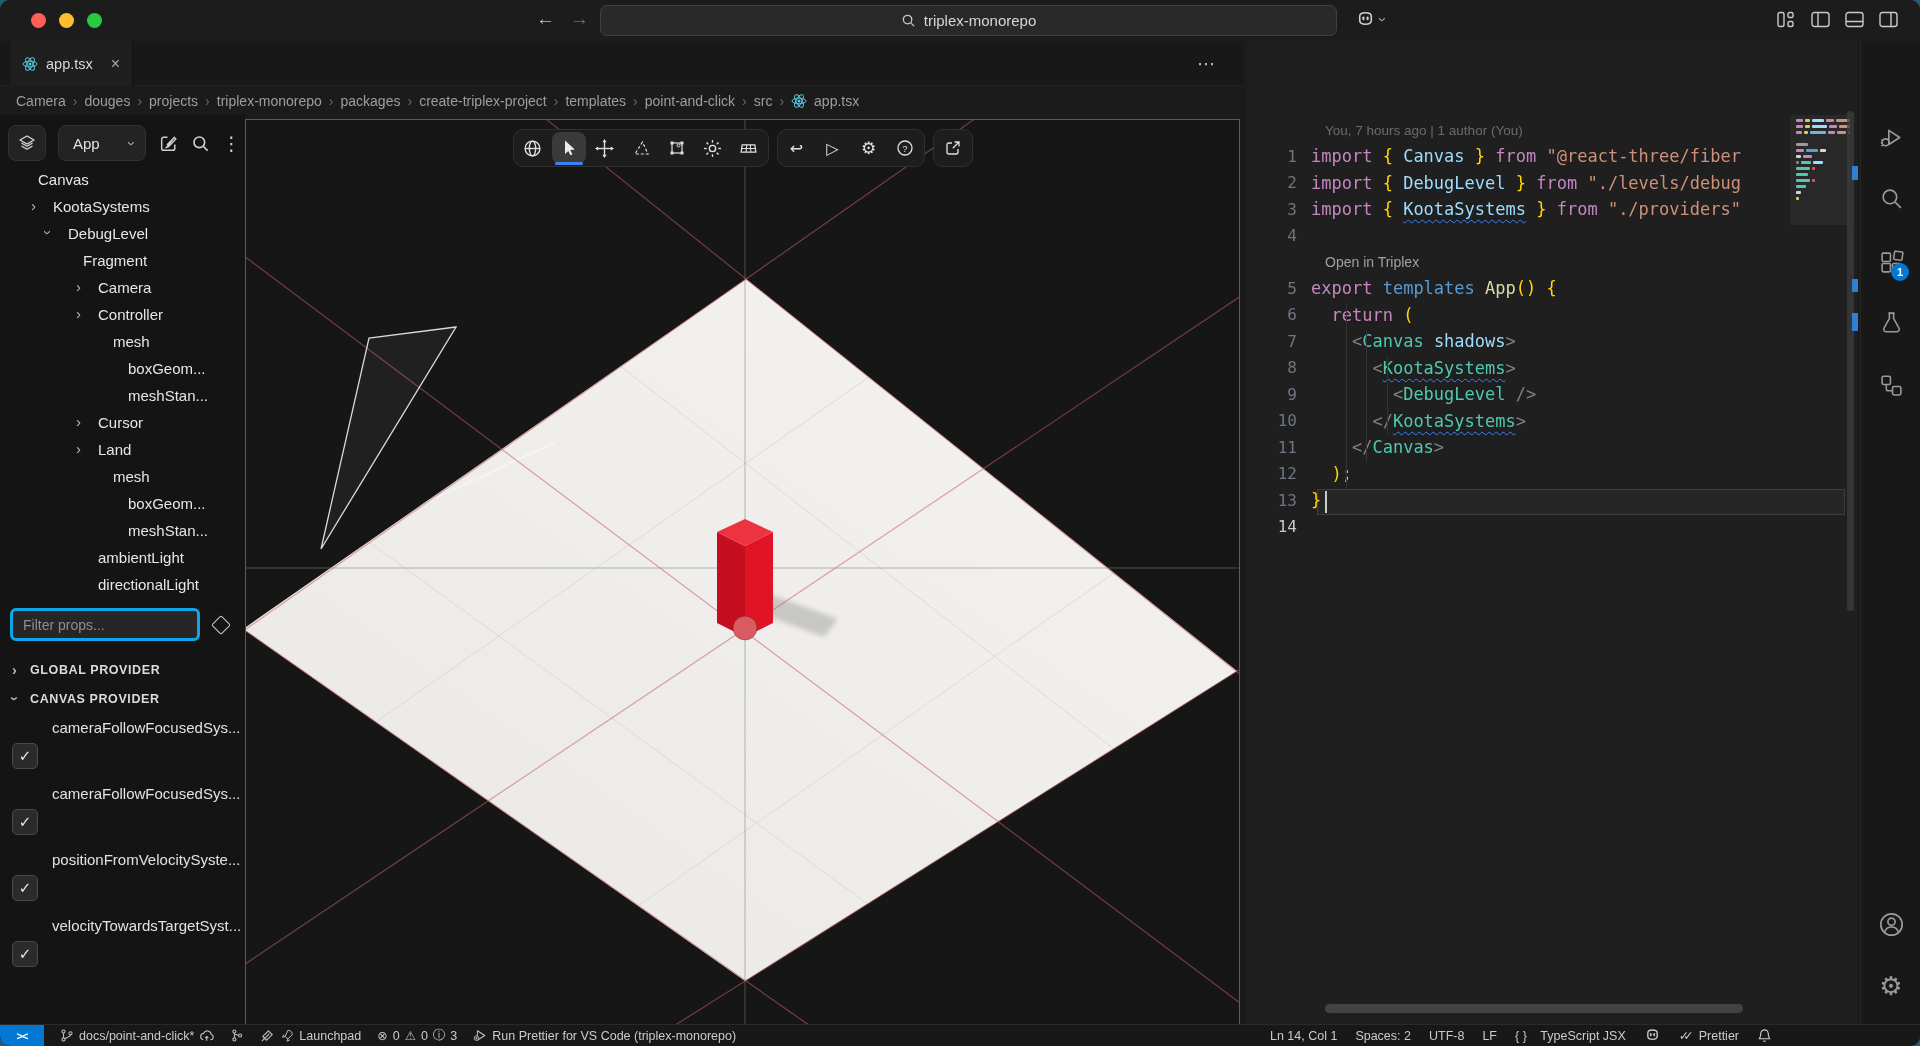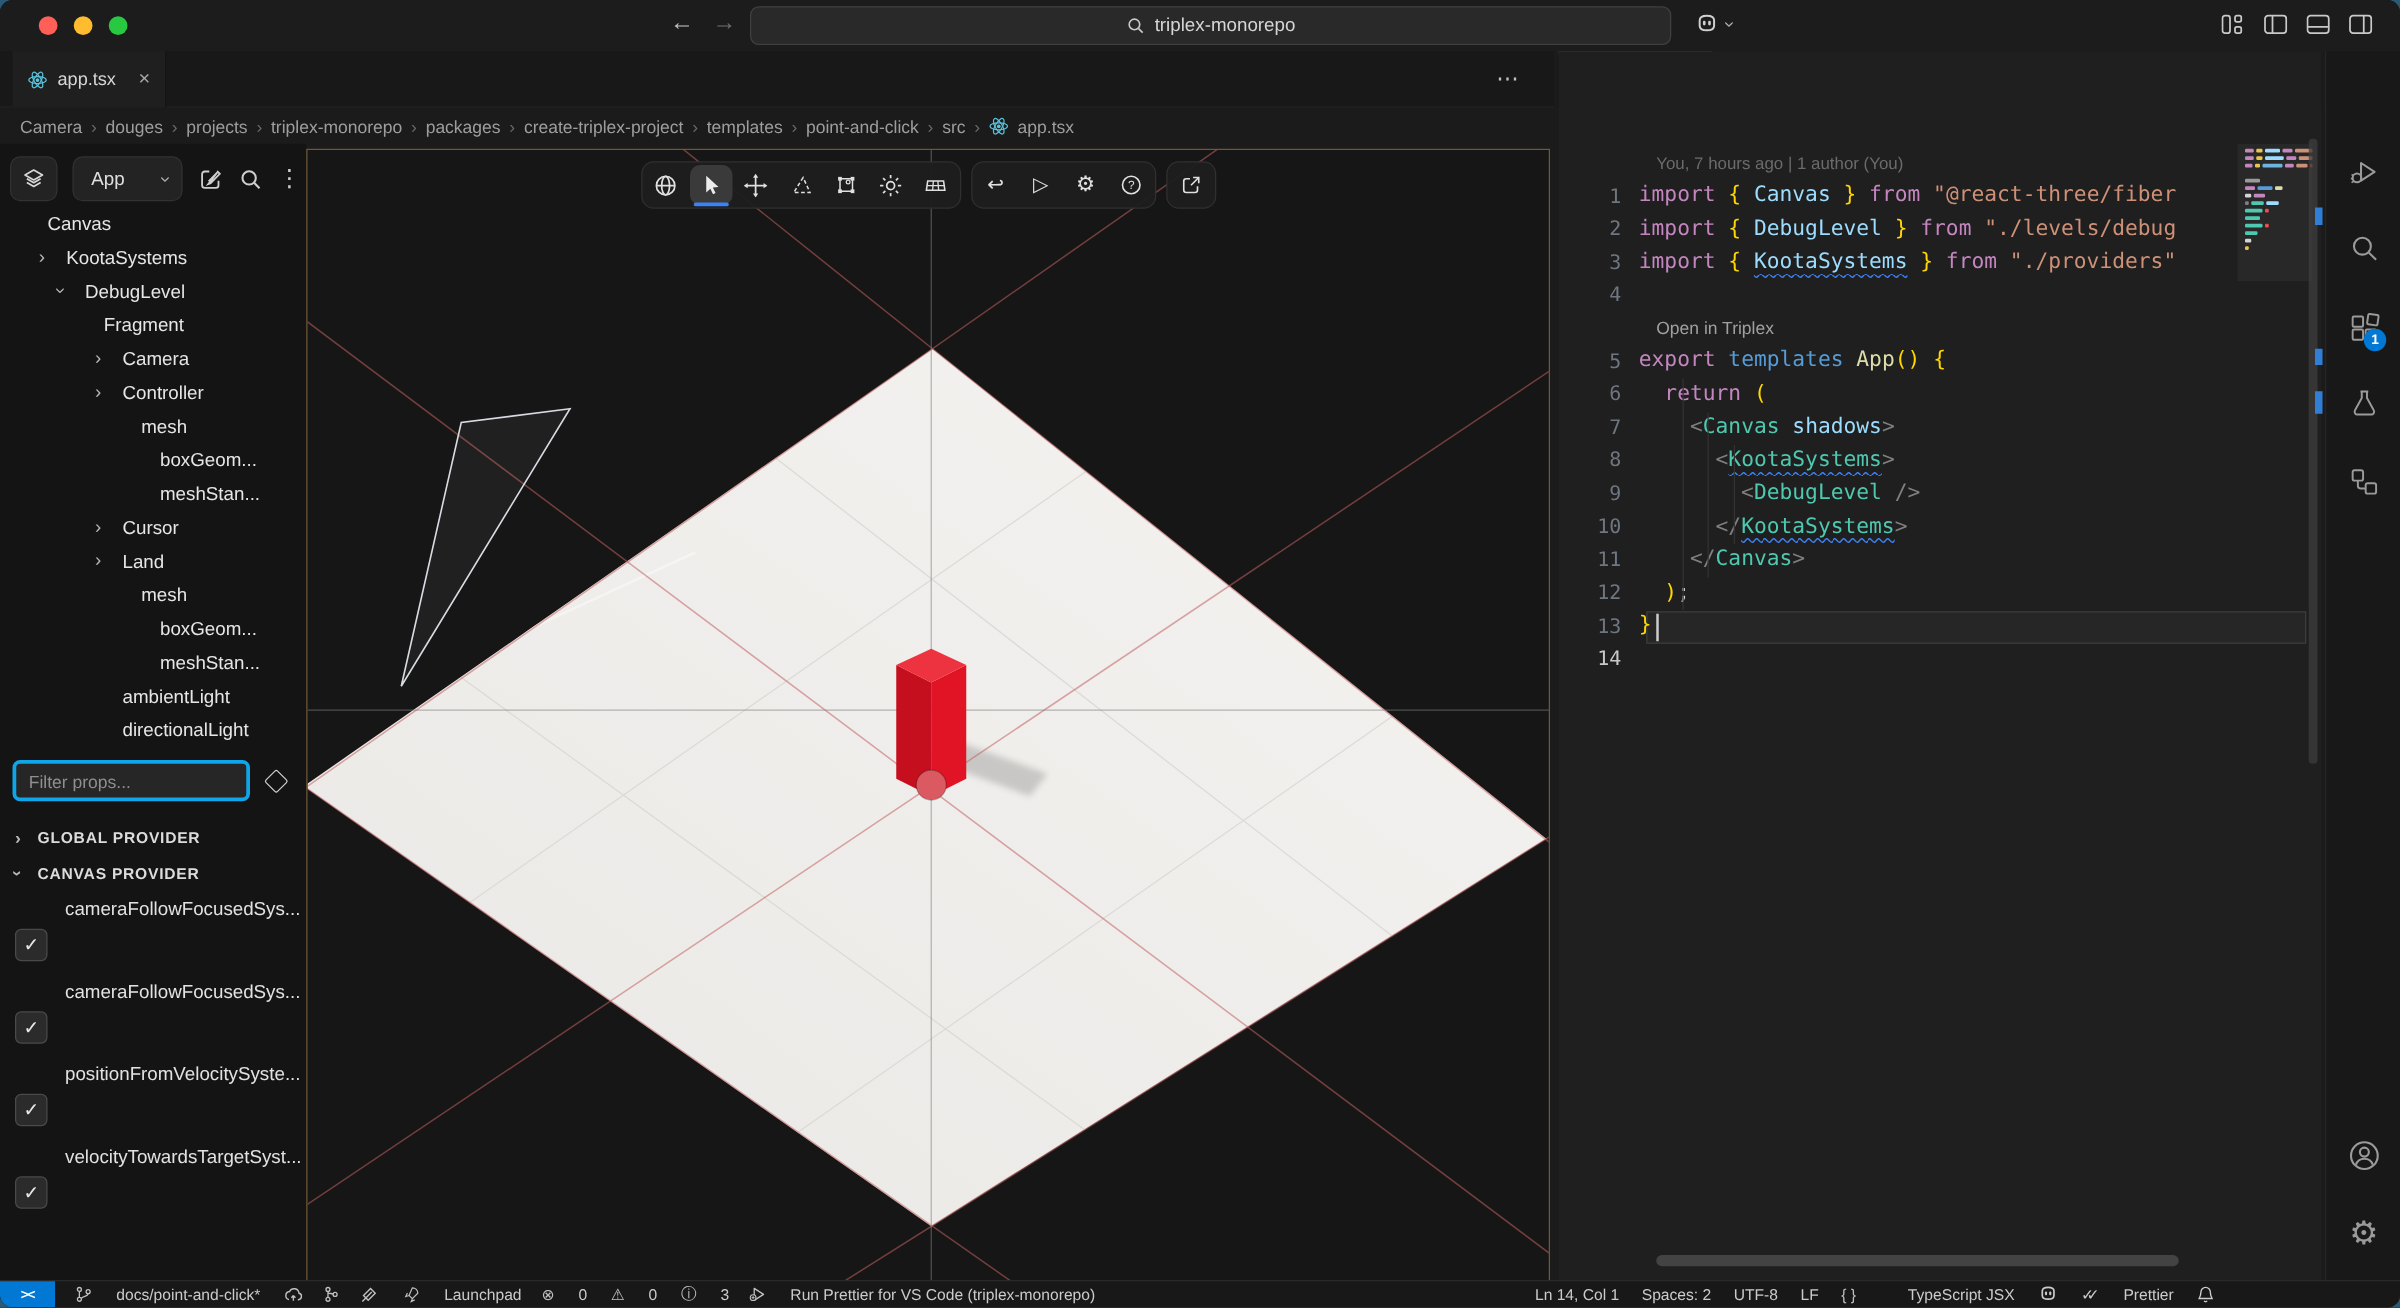--- a/index.html
+++ b/index.html
@@ -92,21 +92,21 @@
 
   
   .activitybar { position:absolute; left:1860px; top:41px; width:60px; height:985px; background:#181818; border-left:1px solid #252525; }
   .ab-icon { position:absolute; left:0; width:60px; height:46px; display:grid; place-items:center; color:#9a9a9a; }
   .ab-badge { position:absolute; right:12px; bottom:4px; width:18px; height:18px; background:#0078d4; border-radius:50%; color:#fff; font-size:11px; display:grid; place-items:center; font-weight:bold; }
 
   
   .statusbar { position:absolute; left:0; bottom:0; width:1920px; height:22px; background:#181818; border-top:1px solid #2a2a2a; display:flex; align-items:center; color:#cbcbcb; font-size:12.5px; }
   .sb-left { display:flex; align-items:center; gap:16px; flex:1; height:100%; }
   .sb-right { display:flex; align-items:center; gap:18px; padding-right:148px; height:100%; }
-  .sb-item { display:flex; align-items:center; gap:19px; white-space:nowrap; height:100%; }
+  .sb-item { display:flex; align-items:center; gap:5px; white-space:nowrap; height:100%; }
   .sb-remote { width:44px; height:100%; background:#0078d4; color:#fff; display:grid; place-items:center; font-size:11px; font-weight:bold; letter-spacing:-1px; }
   .sb-ico { color:#c0c0c0; display:inline-flex; align-items:center; }
   .dbl-check { letter-spacing:-6px; padding-right:6px; }
 
   svg { display:block; }
 </style>
 </head>
 <body>
 
 <div class="window">

